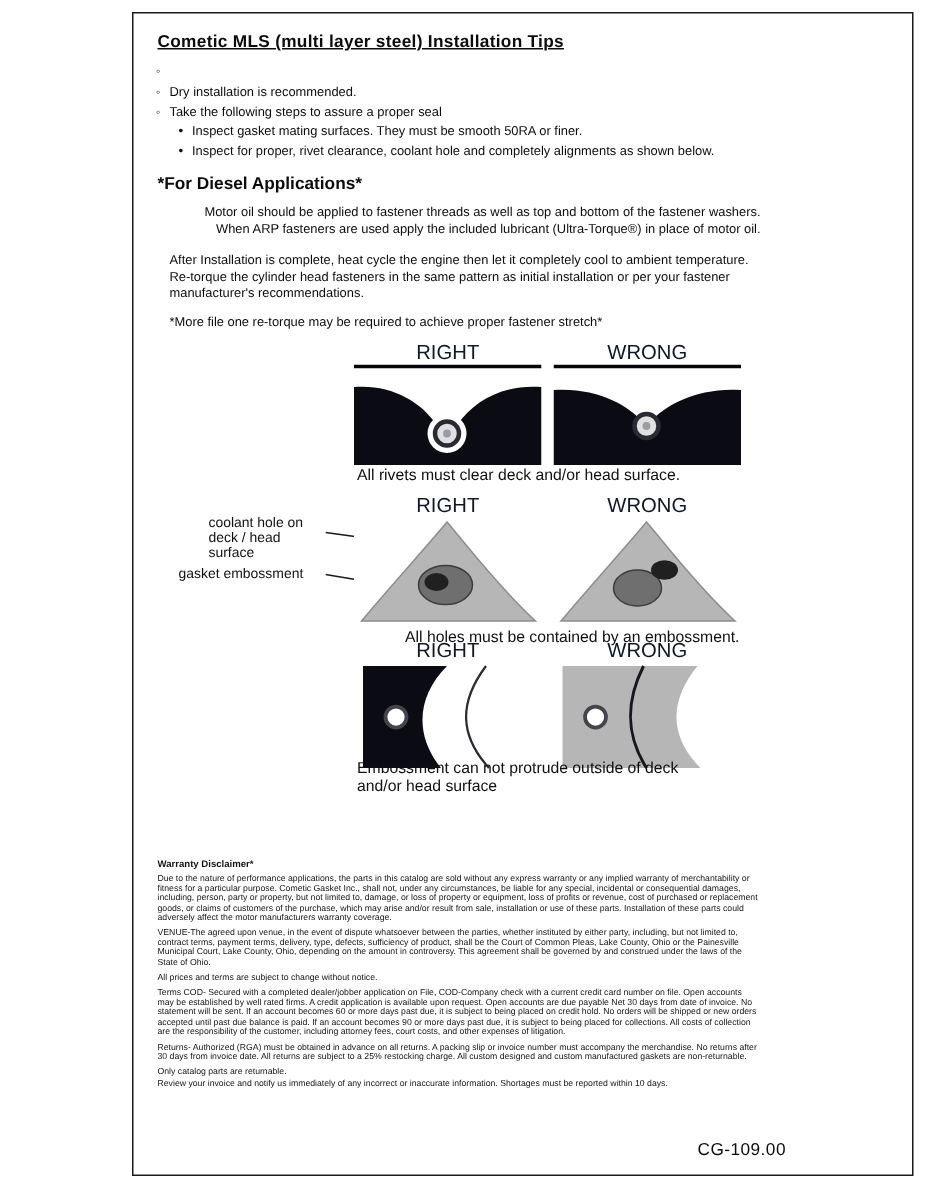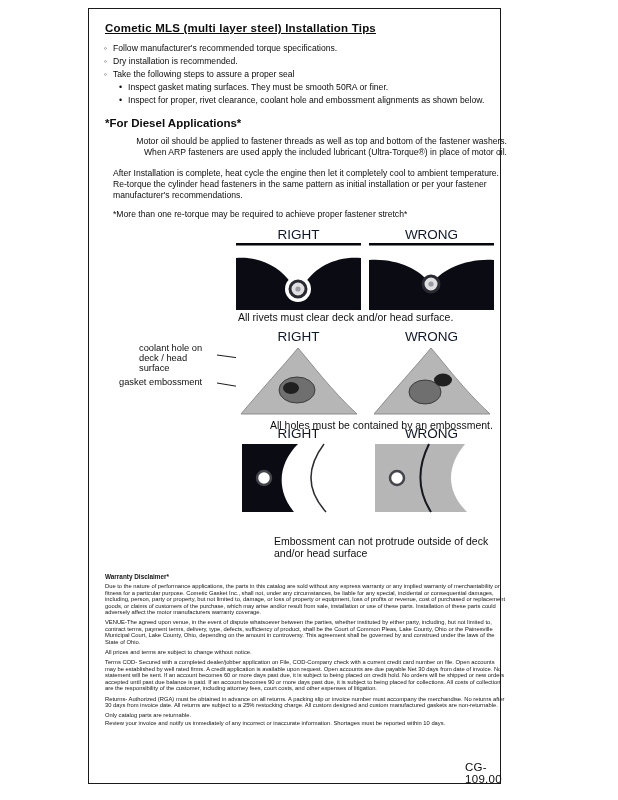--- a/index.html
+++ b/index.html
@@ -1,19 +1,19 @@
 <!DOCTYPE html>
 <html><head>
 <meta charset="utf-8">
 <style>
   * { margin:0; padding:0; box-sizing:border-box; }
   html,body { width:618px; height:800px; background:#ffffff; }
   body { position:relative; font-family:"Liberation Sans","DejaVu Sans",sans-serif; color:#0c0c0c; }
 
-  .frame { position:absolute; left:88px; top:8px; width:413px; height:776px; border:1px solid #1a1a1a; background:#fff; }
+  .frame { position:absolute; left:88px; top:8px; width:521px; height:776px; border:1px solid #1a1a1a; background:#fff; }
   .abs { position:absolute; }
 
   .title { left:16px; top:13px; font-size:11.5px; font-weight:bold; text-decoration:underline; letter-spacing:.2px; white-space:nowrap; }
 
   .tips { left:15px; top:34px; font-size:8.6px; }
   .tip { display:flex; height:13px; align-items:baseline; }
   .tip .marker { width:9px; font-size:8px; flex:none; }
   .tip.sub { padding-left:15px; }
   .tip .marker.dot { font-size:9px; }
 
@@ -31,21 +31,21 @@
   .lr3 { top:417px; }
 
   .panel { background:#fff; }
   .pr1 { top:234px; }
   .pr2 { top:336px; }
   .pr3 { top:433px; }
 
   .cap { left:149px; font-size:10.5px; line-height:11.5px; color:#101010; }
   .cap1 { top:303px; white-space:nowrap; }
   .cap2 { top:411px; white-space:nowrap;margin-left:32px; }
-  .cap3 { top:527px; width:238px;margin-left:36px; }
+  .cap3 { top:498px; width:238px; }
 
   .callout { font-size:9.3px; line-height:10px; color:#101010; }
   .co-coolant { left:50px; top:334px; width:80px; }
   .co-emboss { left:30px; top:368px; white-space:nowrap;text-align:center; }
   .co-lines { left:128px; top:338px; }
 
   .warranty { left:16px; top:565px; width:402px; font-size:5.8px; line-height:6.4px; color:#141414; }
   .warranty .w-head { font-size:6.4px; font-weight:bold; margin-bottom:3px; }
   .warranty p { margin:0 0 4px 0; }
   .warranty p.no-gap { margin-bottom:1px; }
@@ -55,44 +55,43 @@
 </head>
 <body>
 
 <div class="frame">
 
   <div class="abs title">Cometic MLS (multi layer steel) Installation Tips</div>
 
   <div class="abs tips">
     <div class="tip">
       <span class="marker">◦</span>
-      <span>Follow manufacturer's recommended torque specifications.</span>
     </div>
     <div class="tip">
       <span class="marker">◦</span>
       <span>Dry installation is recommended.</span>
     </div>
     <div class="tip">
       <span class="marker">◦</span>
       <span>Take the following steps to assure a proper seal</span>
     </div>
     <div class="tip sub">
       <span class="marker dot">•</span>
       <span>Inspect gasket mating surfaces.  They must be smooth 50RA or finer.</span>
     </div>
     <div class="tip sub">
       <span class="marker dot">•</span>
-      <span>Inspect for proper, rivet clearance, coolant hole and embossment alignments as shown below.</span>
+      <span>Inspect for proper, rivet clearance, coolant hole and completely alignments as shown below.</span>
     </div>
   </div>
 
   <div class="abs heading">*For Diesel Applications*</div>
   <div class="abs para p1">Motor oil should be applied to fastener threads as well as top and bottom of the fastener washers. When ARP fasteners are used apply the included lubricant (Ultra-Torque®) in place of motor oil.</div>
   <div class="abs para p2">After Installation is complete, heat cycle the engine then let it completely cool to ambient temperature. Re-torque the cylinder head fasteners in the same pattern as initial installation or per your fastener manufacturer's recommendations.</div>
-  <div class="abs para note">*More than one re-torque may be required to achieve proper fastener stretch*</div>
+  <div class="abs para note">*More file one re-torque may be required to achieve proper fastener stretch*</div>
 
   <div class="abs dlabel lr1 c1">RIGHT</div>
   <div class="abs dlabel lr1 c2">WRONG</div>
 
   <svg class="abs panel pr1 c1" width="125" height="67" viewBox="0 0 125 67">
     <rect x="0" y="0" width="125" height="2.5" fill="#05050c"></rect>
     <path d="M0,15 C24,13 44,24 55,40 C58,45 66,45 69,40 C80,24 100,13 125,15 L125,67 L0,67 Z" fill="#0b0b14"></path>
     <circle cx="62" cy="46" r="13" fill="#ffffff"></circle>
     <circle cx="62" cy="46" r="8" fill="#e0e0e0" stroke="#2a2a33" stroke-width="3"></circle>
     <circle cx="62" cy="46" r="2.6" fill="#9a9aa2"></circle>

